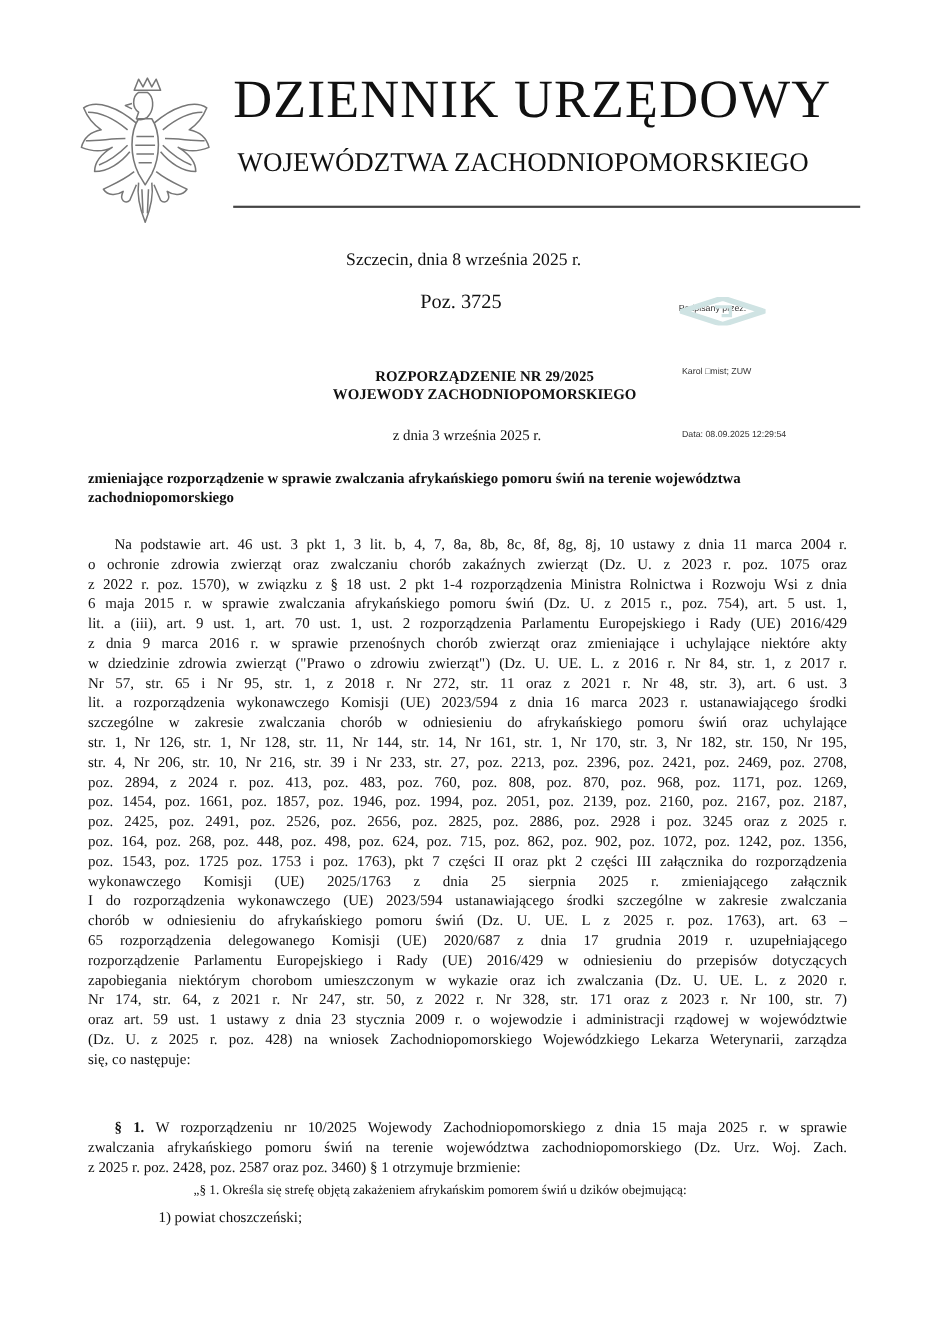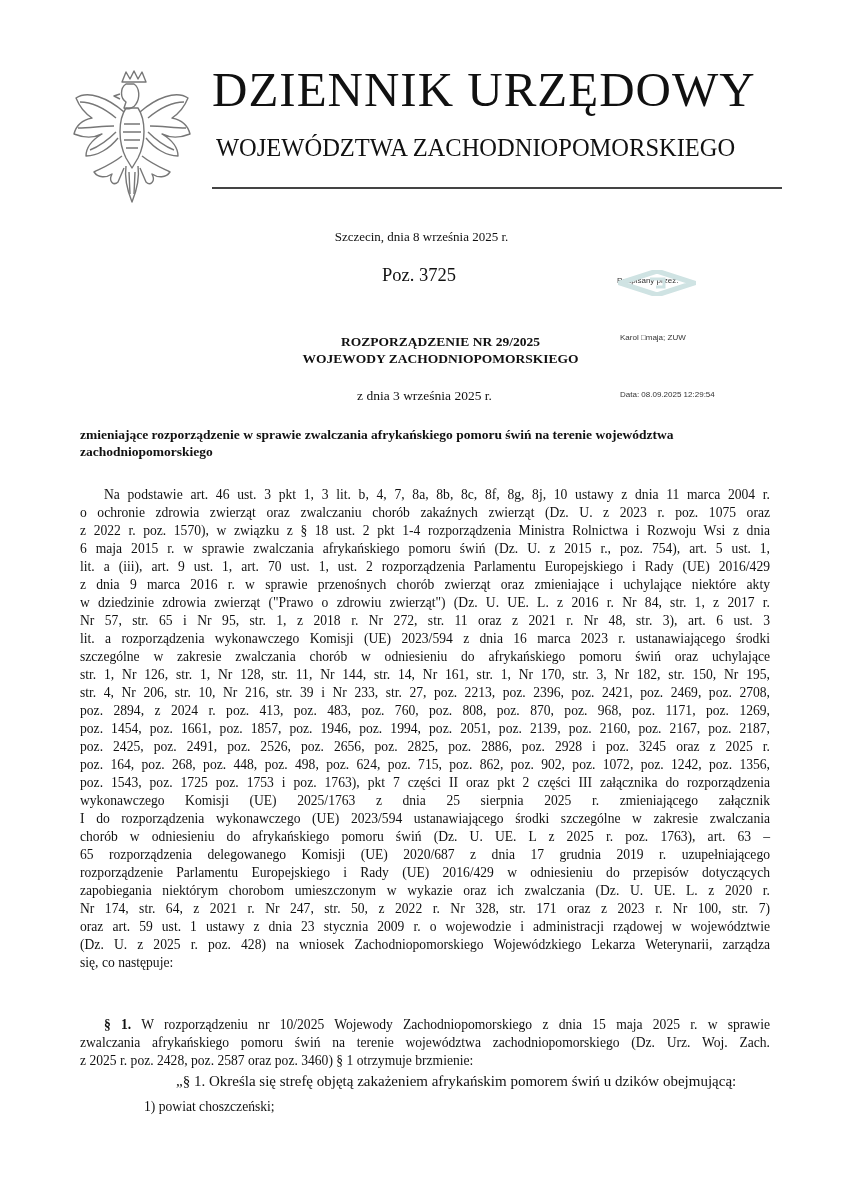--- a/index.html
+++ b/index.html
@@ -2,38 +2,38 @@
 <html><head>
 <meta charset="utf-8">
 <style>
   html, body { margin: 0; padding: 0; background: #ffffff; }
   body { width: 849px; height: 1200px; position: relative; overflow: hidden; color: #111; font-family: "Liberation Serif", "DejaVu Serif", serif; }
   .abs { position: absolute; }
   #emblem { left: 68px; top: 68px; width: 128px; height: 140px; }
   #title { left: 212px; top: 62px; width: 575px; font-size: 49px; letter-spacing: 1px; line-height: 56px; white-space: nowrap; }
   #subtitle { left: 216px; top: 133px; width: 570px; font-size: 24.5px; line-height: 30px; white-space: nowrap; }
   #rule { left: 212px; top: 187px; width: 570px; height: 2px; background: #444; }
-  #place-date { left: 0; width: 849px; top: 225px; text-align: center; font-size: 13px; line-height: 24px; padding-left: 0; }
+  #place-date { left: 0; width: 849px; top: 225px; text-align: center; font-size: 16px; line-height: 24px; padding-left: 0; }
   #place-date span { display: inline-block; margin-left: -6px; }
   #poz { left: 0; width: 838px; top: 263px; text-align: center; font-size: 18.5px; line-height: 24px; }
   #signature { left: 617px; top: 230px; width: 160px; font-family: "Liberation Sans", sans-serif; font-size: 8px; color: #333; line-height: 12px; }
   #signature div { white-space: nowrap; margin-top: 45px; }
   #sig-mark { left: 618px; top: 270px; width: 78px; height: 26px; }
   .centered { left: 0; width: 849px; text-align: center; }
   .bold { font-weight: bold; }
   #reg-title { top: 333px; font-size: 13.5px; line-height: 17px; padding-left: 16px; }
   #reg-date { top: 387px; font-size: 13.5px; line-height: 17px; }
   #reg-subject { top: 426px; left: 80px; width: 690px; font-size: 13.5px; line-height: 17px; }
   .body-lines { left: 80px; width: 690px; font-size: 13.6px; }
   .ln { height: 18px; line-height: 18px; text-align: justify; text-align-last: justify; white-space: nowrap; overflow: visible; }
   .ln.last { text-align-last: left; }
   .ln.indent { padding-left: 24px; }
   #basis { top: 486px; }
   #par1 { top: 1016px; }
-  #quote { left: 176px; top: 1072px; font-size: 15px; line-height: 18px; white-space: nowrap; }
+  #quote { left: 176px; top: 1072px; font-size: 12px; line-height: 18px; white-space: nowrap; }
   #point1 { left: 144px; top: 1098px; font-size: 13.6px; line-height: 18px; white-space: nowrap; text-align: right; }
 </style>
 </head>
 <body>
 
 <svg id="emblem" class="abs" viewBox="0 0 128 140">
   <g fill="none" stroke="#777" stroke-width="1.4" stroke-linejoin="round">
 
     <path d="M54 14 L58 4 L62 11 L66 3 L70 11 L74 4 L78 14 Z"></path>
 
@@ -59,21 +59,21 @@
 
 <div id="title" class="abs">DZIENNIK URZĘDOWY</div>
 <div id="subtitle" class="abs">WOJEWÓDZTWA ZACHODNIOPOMORSKIEGO</div>
 <div id="rule" class="abs"></div>
 
 <div id="place-date" class="abs"><span>Szczecin, dnia 8 września 2025 r.</span></div>
 <div id="poz" class="abs">Poz. 3725</div>
 
 <div id="signature" class="abs">
   <div>Podpisany przez:</div>
-  <div style="padding-left:3px">Karol □maja; ZUW</div>
+  <div style="padding-left:3px">Karol □mist; ZUW</div>
   <div style="padding-left:3px">Data: 08.09.2025 12:29:54</div>
 </div>
 <svg id="sig-mark" class="abs" viewBox="0 0 78 26">
   <path d="M2 13 L39 1 L76 13 L39 25 Z" fill="none" stroke="#cfe3e3" stroke-width="5"></path>
   <path d="M32 9 L46 9 L46 17 L38 17" fill="none" stroke="#cfe3e3" stroke-width="3"></path>
 </svg>
 
 <div id="reg-title" class="abs centered bold">
   <div>ROZPORZĄDZENIE NR 29/2025</div>
   <div>WOJEWODY ZACHODNIOPOMORSKIEGO</div>

